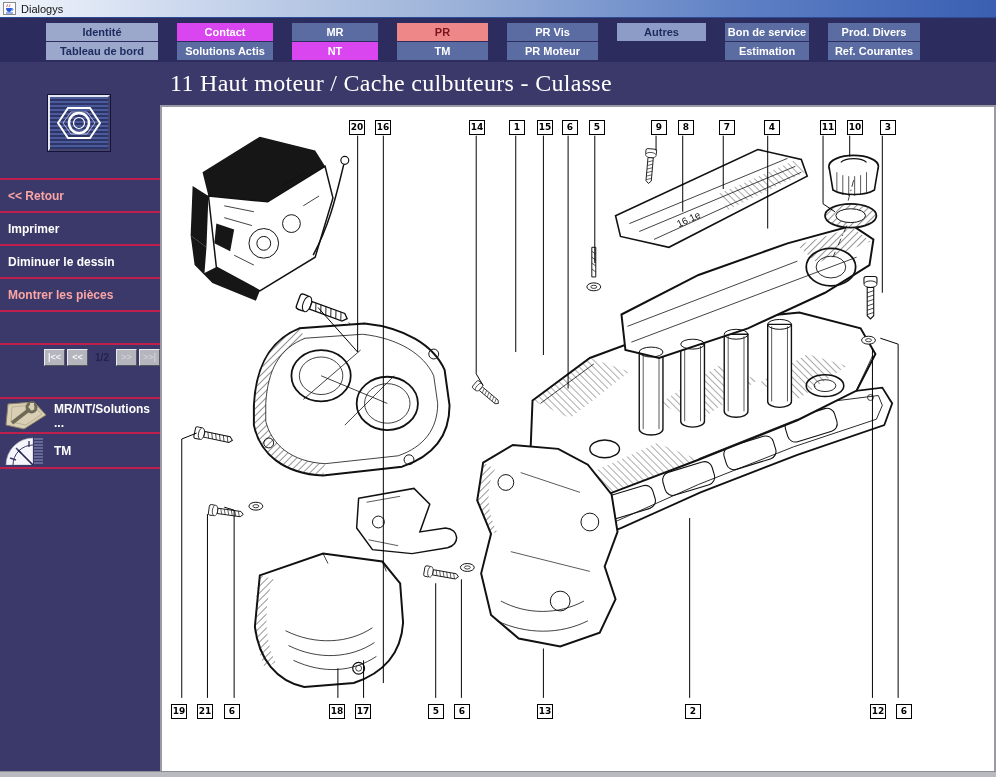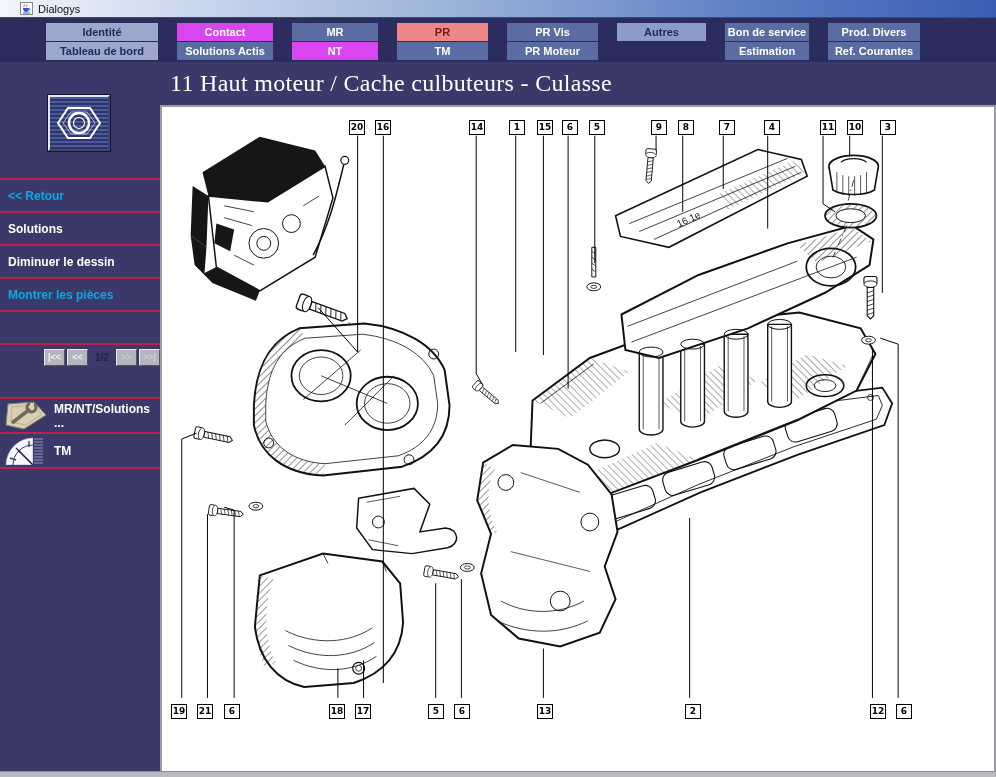--- a/index.html
+++ b/index.html
@@ -5,21 +5,21 @@
   * { margin:0; padding:0; box-sizing:border-box; }
   html,body { background:#555; }
   .app {
     position:relative; width:996px; height:777px; overflow:hidden;
     font-family:"Liberation Sans", sans-serif; background:#34336b;
   }
   
   .titlebar {
     position:absolute; left:0; top:0; width:996px; height:18px;
     background:linear-gradient(to right,#f2f6fc 0%,#cdd9ee 18%,#9db3d9 45%,#5d7fc4 75%,#3a5fb2 100%);
-    display:flex; align-items:center; gap:5px; padding-left:20px;
+    display:flex; align-items:center; gap:5px; padding-left:3px;
     border-bottom:1px solid #2c4c95;
   }
   .titlebar .appicon { width:13px; height:13px; background:#fff; border:1px solid #8a8a8a; display:flex; align-items:center; justify-content:center; }
   .titlebar .title { font-size:11px; color:#111; }
   
   .tabzone { position:absolute; left:0; top:18px; width:996px; height:44px; background:#2d2c5e; }
   .tabgrid {
     position:absolute; left:28px; top:5px;
     display:grid; grid-template-columns:130px 114px 104px 109px 109px 107px 102px 110px;
     grid-auto-rows:18px; gap:1px;
@@ -54,21 +54,21 @@
     background:repeating-linear-gradient(180deg,#4a5a9a 0 2px,#2c3468 2px 4px);
     border-top:2px solid #e6e6ee; border-left:2px solid #e6e6ee;
     border-right:2px solid #45446f; border-bottom:2px solid #45446f;
     box-shadow:0 0 0 1px #14143a;
   }
   .navline { position:absolute; left:0; width:160px; height:2px; background:#c01f4e; }
   .navitem {
     position:absolute; left:0; width:160px; height:31px; display:flex; align-items:center;
     padding-left:8px; font-size:12px; font-weight:bold; color:#ffffff; cursor:pointer;
   }
-  .navitem.disabled { color:#0ea5e9; cursor:default; }
+  .navitem.disabled { color:#fca5a5; cursor:default; }
   .pager { position:absolute; left:44px; top:286px; height:18px; display:flex; align-items:center; }
   .pbtn {
     width:21px; height:17px; margin-right:2px; background:#b5b5bd;
     border-top:1px solid #e9e9ee; border-left:1px solid #e9e9ee;
     border-right:1px solid #55555e; border-bottom:1px solid #55555e;
     font-size:9px; font-weight:bold; color:#f4f4f8; text-align:center; line-height:15px; cursor:pointer;
   }
   .pbtn.disabled { color:#cfcfd6; cursor:default; }
   .plabel { font-size:10px; font-weight:bold; color:#23224e; width:24px; text-align:center; margin-right:2px; }
   .shortcut {
@@ -131,21 +131,21 @@
           <polygon points="8,26 18,11 40,11 50,26 40,41 18,41" fill="none" stroke="#fff" stroke-width="2"></polygon>
           <polygon points="13,26 21,15 37,15 45,26 37,37 21,37" fill="none" stroke="#cfd4ee" stroke-width="0.8"></polygon>
           <circle cx="29" cy="26" r="10" fill="none" stroke="#fff" stroke-width="2.5"></circle>
           <circle cx="29" cy="26" r="5.5" fill="none" stroke="#fff" stroke-width="1.2"></circle>
         </svg>
       </div>
 
       <div class="navline" style="top:116px"></div>
       <div class="navitem disabled" style="top:118px">&lt;&lt; Retour</div>
       <div class="navline" style="top:149px"></div>
-      <div class="navitem" style="top:151px">Solutions</div>
+      <div class="navitem" style="top:151px">Imprimer</div>
       <div class="navline" style="top:182px"></div>
       <div class="navitem" style="top:184px">Diminuer le dessin</div>
       <div class="navline" style="top:215px"></div>
       <div class="navitem disabled" style="top:217px">Montrer les pièces</div>
       <div class="navline" style="top:248px"></div>
       <div class="navline" style="top:281px"></div>
 
       <div class="pager">
         <div class="pbtn">|&lt;&lt;</div>
         <div class="pbtn">&lt;&lt;</div>

